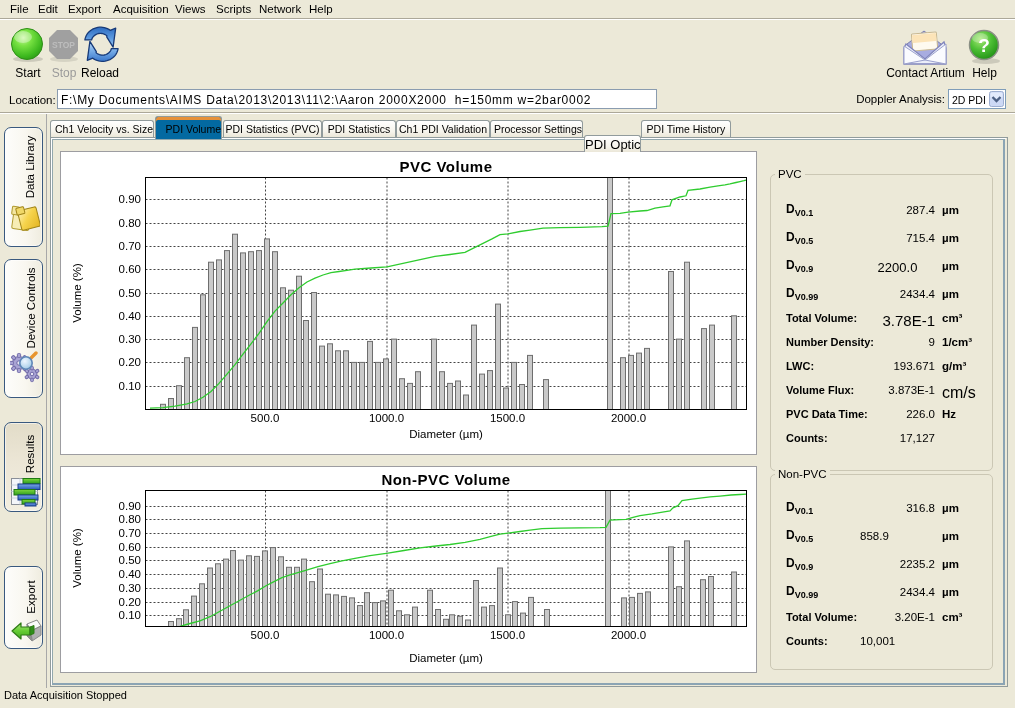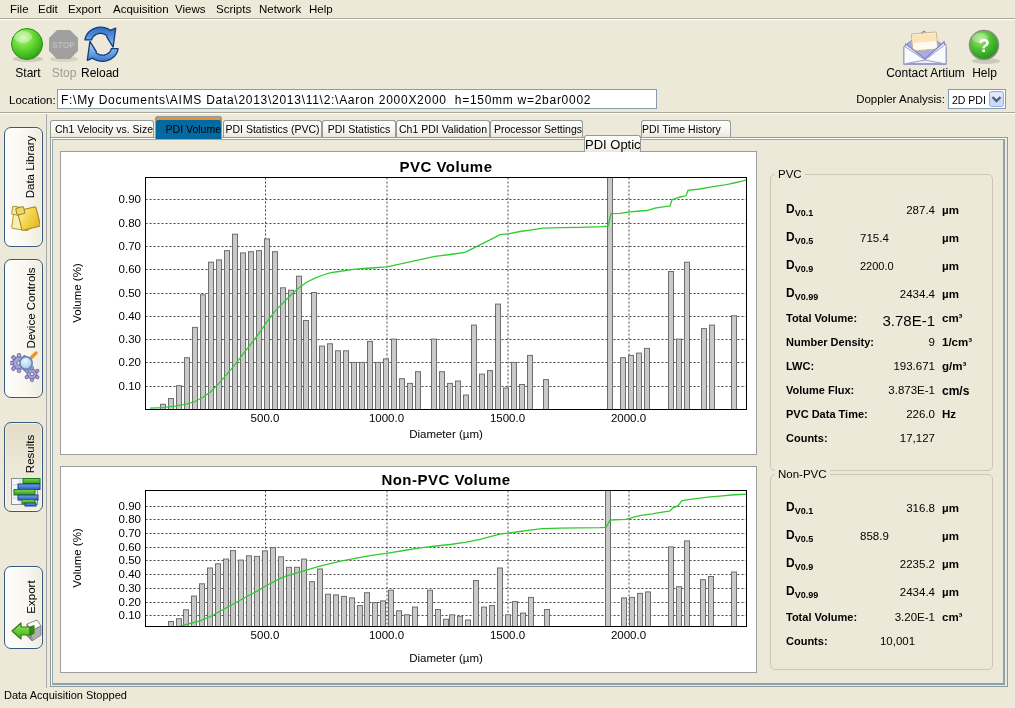--- a/index.html
+++ b/index.html
@@ -208,21 +208,21 @@
   </div>
 <div class="abs" style="left:46px;top:114px;width:1px;height:574px;background:#a8a8a8"></div>
 
 <div style="position:absolute;left:50px;top:120px;width:104px;height:17px;background:linear-gradient(180deg,#ffffff,#f6f4ec 65%,#ebe7d8);border:1px solid #919b9c;border-bottom:none;border-radius:3px 3px 0 0;z-index:3;white-space:nowrap;text-align:right;font-size:10.5px;line-height:17px;overflow:hidden">Ch1 Velocity vs. Size</div>
 <div style="position:absolute;left:155px;top:116px;width:67px;height:23px;background:#0369a1;border:1px solid #919b9c;border-bottom:none;border-radius:3px 3px 0 0;z-index:5;box-shadow:inset 0 3px 0 #e6913a;white-space:nowrap;text-align:right;font-size:10.5px;line-height:25px;overflow:hidden">PDI Volume</div>
 <div style="position:absolute;left:223px;top:120px;width:99px;height:17px;background:linear-gradient(180deg,#ffffff,#f6f4ec 65%,#ebe7d8);border:1px solid #919b9c;border-bottom:none;border-radius:3px 3px 0 0;z-index:3;white-space:nowrap;text-align:center;font-size:10.5px;line-height:17px;overflow:hidden">PDI Statistics (PVC)</div>
 <div style="position:absolute;left:322px;top:120px;width:74px;height:17px;background:linear-gradient(180deg,#ffffff,#f6f4ec 65%,#ebe7d8);border:1px solid #919b9c;border-bottom:none;border-radius:3px 3px 0 0;z-index:3;white-space:nowrap;text-align:center;font-size:10.5px;line-height:17px;overflow:hidden">PDI Statistics</div>
 <div style="position:absolute;left:396px;top:120px;width:94px;height:17px;background:linear-gradient(180deg,#ffffff,#f6f4ec 65%,#ebe7d8);border:1px solid #919b9c;border-bottom:none;border-radius:3px 3px 0 0;z-index:3;white-space:nowrap;text-align:center;font-size:10.5px;line-height:17px;overflow:hidden">Ch1 PDI Validation</div>
 <div style="position:absolute;left:490px;top:120px;width:93px;height:17px;background:linear-gradient(180deg,#ffffff,#f6f4ec 65%,#ebe7d8);border:1px solid #919b9c;border-bottom:none;border-radius:3px 3px 0 0;z-index:3;white-space:nowrap;text-align:right;font-size:10.5px;line-height:17px;overflow:hidden">Processor Settings</div>
 <div style="position:absolute;left:584px;top:135px;width:57px;height:17px;background:linear-gradient(180deg,#ffffff,#f6f4ec 65%,#ebe7d8);border:1px solid #919b9c;border-bottom:none;border-radius:3px 3px 0 0;z-index:3;white-space:nowrap;text-align:center;font-size:13px;line-height:17px;overflow:hidden">PDI Optics</div>
-<div style="position:absolute;left:641px;top:120px;width:90px;height:17px;background:linear-gradient(180deg,#ffffff,#f6f4ec 65%,#ebe7d8);border:1px solid #919b9c;border-bottom:none;border-radius:3px 3px 0 0;z-index:3;white-space:nowrap;text-align:left;font-size:10.5px;line-height:17px;overflow:hidden">PDI Time History</div>
+<div style="position:absolute;left:641px;top:120px;width:90px;height:17px;background:linear-gradient(180deg,#ffffff,#f6f4ec 65%,#ebe7d8);border:1px solid #919b9c;border-bottom:none;border-radius:3px 3px 0 0;z-index:3;white-space:nowrap;text-align:center;font-size:10.5px;line-height:17px;overflow:hidden">PDI Time History</div>
 
 <div class="abs" style="left:50px;top:137px;width:958px;height:550px;border:1px solid #919b9c;background:#ece9d8;z-index:1"></div>
 <div class="abs" style="left:51px;top:138px;width:955px;height:547px;border:1px solid #ffffff;border-right:none;border-bottom:none;z-index:1"></div>
 <div class="abs" style="left:52px;top:139px;width:953px;height:546px;border-top:1px solid #92a7ad;border-left:1px solid #92a7ad;border-right:2px solid #8ba4b4;border-bottom:2px solid #8ba4b4;z-index:1"></div>
 
 <div class="abs" style="left:60px;top:151px;width:697px;height:304px;z-index:2">
     <svg width="697" height="304" xmlns="http://www.w3.org/2000/svg" style="position:absolute;left:0;top:0">
 <rect x="0.5" y="0.5" width="696" height="303" fill="#ffffff" stroke="#9d9da1"></rect>
 <text x="386.0" y="21.0" font-size="15" font-weight="bold" fill="#000" text-anchor="middle" font-family="Liberation Sans" letter-spacing="0.5">PVC Volume</text>
 <defs>
@@ -424,40 +424,40 @@
 </svg>
   </div>
 
 <div class="abs" style="left:770px;top:168px;width:192px;height:303px;z-index:2">
 <div class="abs" style="left:0;top:6px;width:223px;height:297px;border:1px solid #cbc7b4;border-radius:5px"></div>
 <div class="abs" style="left:5px;top:0;background:#ece9d8;padding:0 3px;font-size:11.5px">PVC</div>
 <div style="position:absolute;left:16px;top:34px;font-weight:bold;font-size:12px">D<span style="font-size:9px;vertical-align:-3px">V0.1</span></div>
     <div style="position:absolute;left:90px;top:36px;width:75px;text-align:right;font-size:11.5px">287.4</div>
     <div style="position:absolute;left:172px;top:36px;font-weight:bold;font-size:11.5px">µm</div>
     <div style="position:absolute;left:16px;top:62px;font-weight:bold;font-size:12px">D<span style="font-size:9px;vertical-align:-3px">V0.5</span></div>
-    <div style="position:absolute;left:90px;top:64px;width:75px;text-align:left;font-size:11.5px">715.4</div>
+    <div style="position:absolute;left:90px;top:64px;width:75px;text-align:right;font-size:11.5px">715.4</div>
     <div style="position:absolute;left:172px;top:64px;font-weight:bold;font-size:11.5px">µm</div>
     <div style="position:absolute;left:16px;top:90px;font-weight:bold;font-size:12px">D<span style="font-size:9px;vertical-align:-3px">V0.9</span></div>
-    <div style="position:absolute;left:90px;top:92px;width:75px;text-align:left;font-size:11px">2200.0</div>
+    <div style="position:absolute;left:90px;top:92px;width:75px;text-align:center;font-size:13px">2200.0</div>
     <div style="position:absolute;left:172px;top:92px;font-weight:bold;font-size:11.5px">µm</div>
     <div style="position:absolute;left:16px;top:118px;font-weight:bold;font-size:12px">D<span style="font-size:9px;vertical-align:-3px">V0.99</span></div>
     <div style="position:absolute;left:90px;top:120px;width:75px;text-align:right;font-size:11.5px">2434.4</div>
     <div style="position:absolute;left:172px;top:120px;font-weight:bold;font-size:11.5px">µm</div>
     <div style="position:absolute;left:16px;top:144px;font-weight:bold;font-size:11px">Total Volume:</div>
     <div style="position:absolute;left:90px;top:144px;width:75px;text-align:right;font-size:15px">3.78E-1</div>
     <div style="position:absolute;left:172px;top:144px;font-weight:bold;font-size:11.5px">cm³</div>
     <div style="position:absolute;left:16px;top:168px;font-weight:bold;font-size:11px">Number Density:</div>
     <div style="position:absolute;left:90px;top:168px;width:75px;text-align:right;font-size:11.5px">9</div>
     <div style="position:absolute;left:172px;top:168px;font-weight:bold;font-size:11.5px">1/cm³</div>
     <div style="position:absolute;left:16px;top:192px;font-weight:bold;font-size:11px">LWC:</div>
     <div style="position:absolute;left:90px;top:192px;width:75px;text-align:right;font-size:11.5px">193.671</div>
     <div style="position:absolute;left:172px;top:192px;font-weight:bold;font-size:11.5px">g/m³</div>
     <div style="position:absolute;left:16px;top:216px;font-weight:bold;font-size:11px">Volume Flux:</div>
     <div style="position:absolute;left:90px;top:216px;width:75px;text-align:right;font-size:11.5px">3.873E-1</div>
-    <div style="position:absolute;left:172px;top:216px;font-weight:bold;font-size:12px">cm/s</div>
+    <div style="position:absolute;left:172px;top:216px;font-weight:normal;font-size:16px">cm/s</div>
     <div style="position:absolute;left:16px;top:240px;font-weight:bold;font-size:11px">PVC Data Time:</div>
     <div style="position:absolute;left:90px;top:240px;width:75px;text-align:right;font-size:11.5px">226.0</div>
     <div style="position:absolute;left:172px;top:240px;font-weight:bold;font-size:11.5px">Hz</div>
     <div style="position:absolute;left:16px;top:264px;font-weight:bold;font-size:11px">Counts:</div>
     <div style="position:absolute;left:90px;top:264px;width:75px;text-align:right;font-size:11.5px">17,127</div>
 </div>
 
 <div class="abs" style="left:770px;top:468px;width:223px;height:202px;z-index:2">
 <div class="abs" style="left:0;top:6px;width:223px;height:196px;border:1px solid #cbc7b4;border-radius:5px"></div>
 <div class="abs" style="left:5px;top:0;background:#ece9d8;padding:0 3px;font-size:11.5px">Non-PVC</div>
@@ -470,15 +470,15 @@
     <div style="position:absolute;left:16px;top:88px;font-weight:bold;font-size:12px">D<span style="font-size:9px;vertical-align:-3px">V0.9</span></div>
     <div style="position:absolute;left:90px;top:90px;width:75px;text-align:right;font-size:11.5px">2235.2</div>
     <div style="position:absolute;left:172px;top:90px;font-weight:bold;font-size:11.5px">µm</div>
     <div style="position:absolute;left:16px;top:116px;font-weight:bold;font-size:12px">D<span style="font-size:9px;vertical-align:-3px">V0.99</span></div>
     <div style="position:absolute;left:90px;top:118px;width:75px;text-align:right;font-size:11.5px">2434.4</div>
     <div style="position:absolute;left:172px;top:118px;font-weight:bold;font-size:11.5px">µm</div>
     <div style="position:absolute;left:16px;top:143px;font-weight:bold;font-size:11px">Total Volume:</div>
     <div style="position:absolute;left:90px;top:143px;width:75px;text-align:right;font-size:11.5px">3.20E-1</div>
     <div style="position:absolute;left:172px;top:143px;font-weight:bold;font-size:11.5px">cm³</div>
     <div style="position:absolute;left:16px;top:167px;font-weight:bold;font-size:11px">Counts:</div>
-    <div style="position:absolute;left:90px;top:167px;width:75px;text-align:center;font-size:11.5px">10,001</div>
+    <div style="position:absolute;left:90px;top:167px;width:75px;text-align:left;font-size:11.5px">10,001</div>
 </div>
 
 <div class="abs" style="left:4px;top:689px;font-size:11px">Data Acquisition Stopped</div>
 </body></html>

